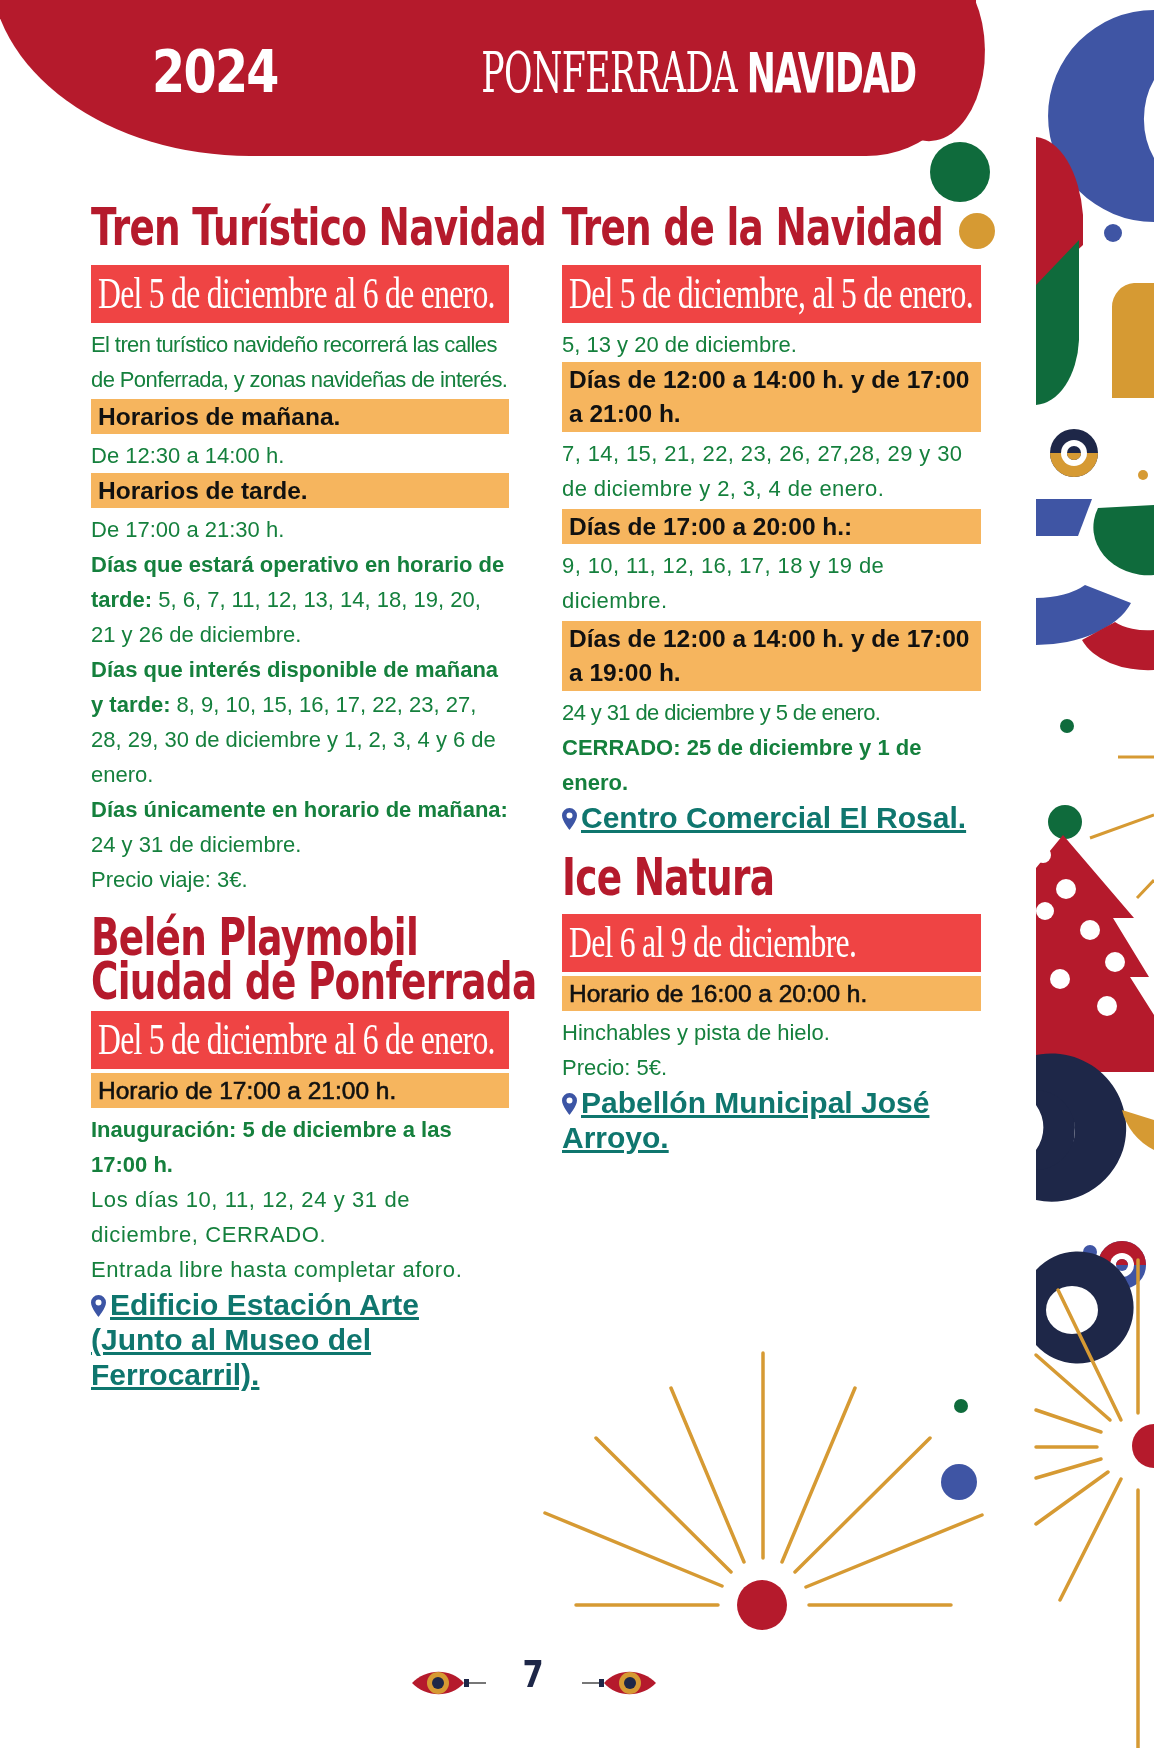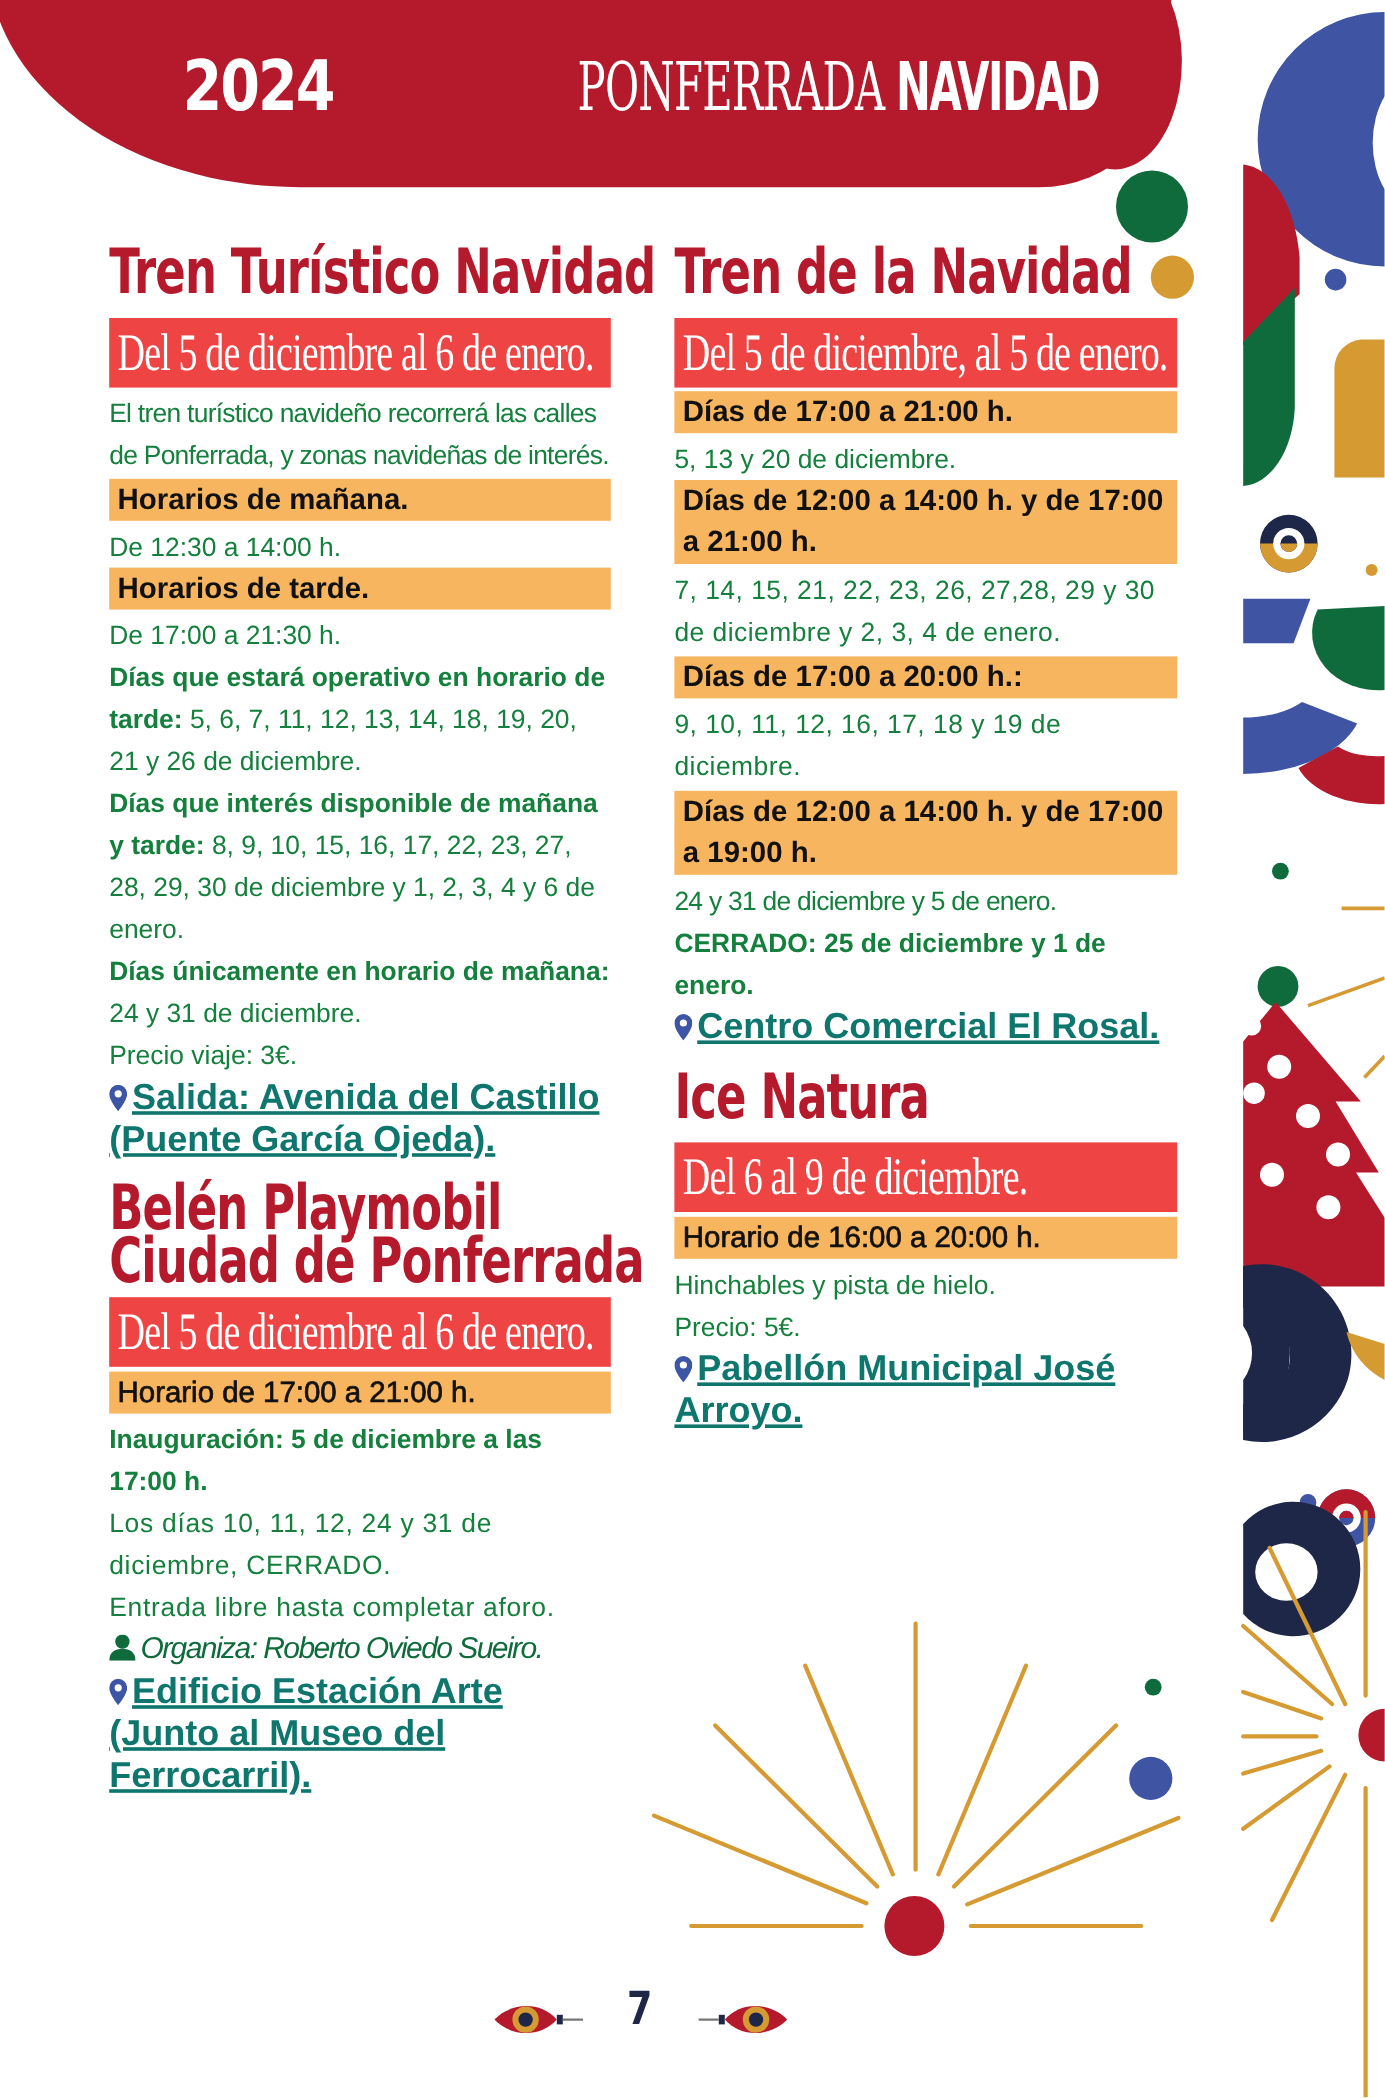--- a/index.html
+++ b/index.html
@@ -169,56 +169,44 @@
     <div class="date-bar" style="margin-top:14px;"><span>Del 5 de diciembre al 6 de enero.</span></div>
     <div class="p tight gap">El tren turístico navideño recorrerá las calles de Ponferrada, y zonas navideñas de interés.</div>
     <div class="hours-bar" style="margin-top:2px;">Horarios de mañana.</div>
     <div class="p gap">De 12:30 a 14:00 h.</div>
     <div class="hours-bar" style="margin-top:0;">Horarios de tarde.</div>
     <div class="p gap">De 17:00 a 21:30 h.</div>
     <div class="p"><b>Días que estará operativo en horario de tarde:</b><span> 5, 6, 7, 11, 12, 13, 14, 18, 19, 20, 21 y 26 de diciembre.</span></div>
     <div class="p"><b>Días que interés disponible de mañana y tarde:</b><span> 8, 9, 10, 15, 16, 17, 22, 23, 27, 28, 29, 30 de diciembre y 1, 2, 3, 4 y 6 de enero.</span></div>
     <div class="p"><b>Días únicamente en horario de mañana:</b><span> 24 y 31 de diciembre.</span></div>
     <div class="p">Precio viaje: 3€.</div>
-    <div class="loc">
-      <svg class="icon-inline" width="15" height="22" viewBox="0 0 15 22">
-          <path d="M7.5 0A7.5 7.5 0 0 0 0 7.5C0 13 7.5 22 7.5 22S15 13 15 7.5A7.5 7.5 0 0 0 7.5 0Zm0 10.5a3 3 0 1 1 0-6 3 3 0 0 1 0 6Z" fill="#3c55a5"></path>
-        </svg><span>Salida: Avenida del Castillo (Puente García Ojeda).</span>
-    </div>
   </div>
 
   <div style="margin-top:18px;">
     <div class="event-title two-line">Belén Playmobil</div>
     <div class="event-title two-line">Ciudad de Ponferrada</div>
     <div class="date-bar" style="margin-top:8px;"><span>Del 5 de diciembre al 6 de enero.</span></div>
     <div class="hours-bar" style="font-weight:normal;-webkit-text-stroke:0.6px #111;">Horario de 17:00 a 21:00 h.</div>
     <div class="p gap" style="font-weight:bold;">Inauguración: 5 de diciembre a las 17:00 h.</div>
     <div class="p" style="letter-spacing:0.6px;">Los días 10, 11, 12, 24 y 31 de diciembre, CERRADO.</div>
     <div class="p" style="letter-spacing:0.6px;">Entrada libre hasta completar aforo.</div>
-    <div class="org tight">
-      <svg class="icon-inline" width="22" height="22" viewBox="0 0 22 22">
-          <circle cx="11" cy="6" r="6" fill="#0f6b3c"></circle>
-          <path d="M0 22C0 15 5 12 11 12S22 15 22 22Z" fill="#0f6b3c"></path>
-        </svg><span>Organiza: Roberto Oviedo Sueiro.</span>
-    </div>
     <div class="loc">
       <svg class="icon-inline" width="15" height="22" viewBox="0 0 15 22">
           <path d="M7.5 0A7.5 7.5 0 0 0 0 7.5C0 13 7.5 22 7.5 22S15 13 15 7.5A7.5 7.5 0 0 0 7.5 0Zm0 10.5a3 3 0 1 1 0-6 3 3 0 0 1 0 6Z" fill="#3c55a5"></path>
         </svg><span>Edificio Estación Arte (Junto al Museo del Ferrocarril).</span>
     </div>
   </div>
 </div>
 
 <div class="col col-right">
 
   <div>
     <div class="event-title">Tren de la Navidad</div>
     <div class="date-bar" style="margin-top:14px;"><span>Del 5 de diciembre, al 5 de enero.</span></div>
 
-    <div class="hours-bar" style="margin-top:3px;">Días de 17:00 a 21:00 h.</div>
     <div class="p gap">5, 13 y 20 de diciembre.</div>
 
     <div class="hours-bar tall" style="margin-top:0;">Días de 12:00 a 14:00 h. y de 17:00 a 21:00 h.</div>
     <div class="p gap" style="letter-spacing:0.4px;">7, 14, 15, 21, 22, 23, 26, 27,28, 29 y 30 de diciembre y  2, 3, 4 de enero.</div>
 
     <div class="hours-bar" style="margin-top:3px;">Días de 17:00 a 20:00 h.:</div>
     <div class="p gap" style="letter-spacing:0.4px;">9, 10, 11, 12, 16, 17, 18 y 19 de diciembre.</div>
 
     <div class="hours-bar tall" style="margin-top:3px;">Días de 12:00 a 14:00 h. y de 17:00 a 19:00 h.</div>
     <div class="p tight gap">24 y 31 de diciembre y 5 de enero.</div>

